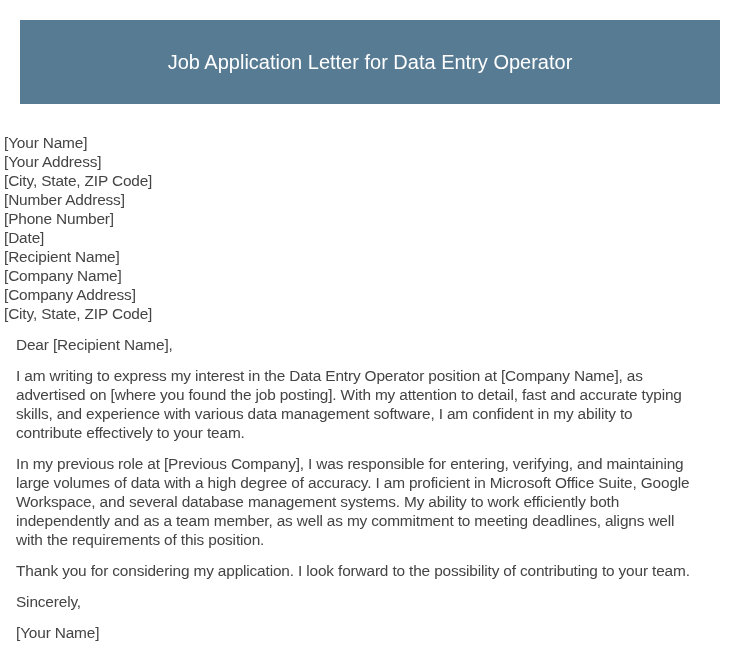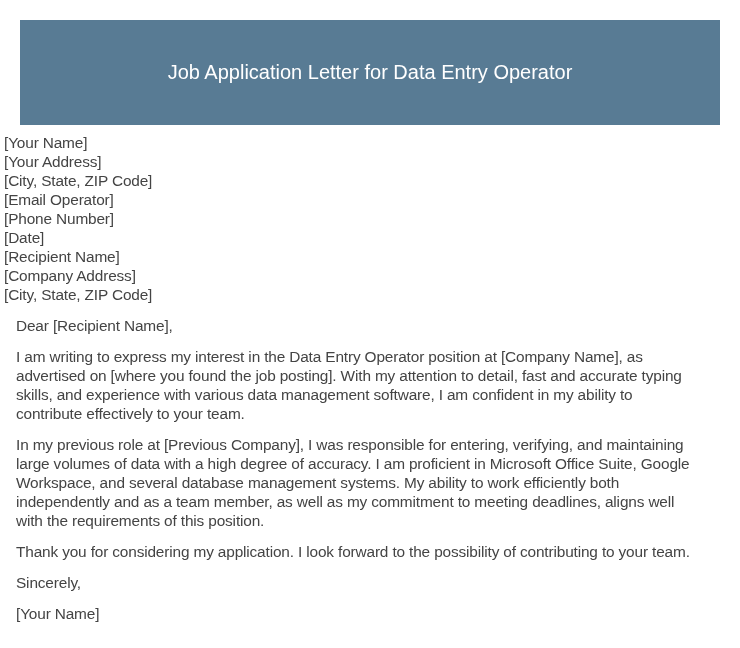--- a/index.html
+++ b/index.html
@@ -12,21 +12,21 @@
       height: 648px;
       position: relative;
       overflow: hidden;
       font-family: "Liberation Sans", sans-serif;
     }
     .header {
       position: absolute;
       left: 20px;
       top: 20px;
       width: 700px;
-      height: 105px;
+      height: 84px;
       background: #587b94;
       display: flex;
       align-items: center;
       justify-content: center;
     }
     .header-title {
       color: #ffffff;
       font-size: 20px;
       font-family: "Liberation Sans", sans-serif;
       letter-spacing: 0;
@@ -57,26 +57,27 @@
 
 <div class="header">
   <h1 class="header-title">Job Application Letter for Data Entry Operator</h1>
 </div>
 
 <div class="letter">
   <div>
     <span class="line">[Your Name]</span>
     <span class="line">[Your Address]</span>
     <span class="line">[City, State, ZIP Code]</span>
-    <span class="line">[Email Operator]</span>
+    <span class="line">[Number Address]</span>
     <span class="line">[Phone Number]</span>
     <span class="line">[Date]</span>
   </div>
   <div>
     <span class="line">[Recipient Name]</span>
+    <span class="line">[Company Name]</span>
     <span class="line">[Company Address]</span>
     <span class="line">[City, State, ZIP Code]</span>
   </div>
   <p>Dear [Recipient Name],</p>
   <p>I am writing to express my interest in the Data Entry Operator position at [Company Name], as advertised on [where you found the job posting]. With my attention to detail, fast and accurate typing skills, and experience with various data management software, I am confident in my ability to contribute effectively to your team.</p>
   <p>In my previous role at [Previous Company], I was responsible for entering, verifying, and maintaining large volumes of data with a high degree of accuracy. I am proficient in Microsoft Office Suite, Google Workspace, and several database management systems. My ability to work efficiently both independently and as a team member, as well as my commitment to meeting deadlines, aligns well with the requirements of this position.</p>
   <p>Thank you for considering my application. I look forward to the possibility of contributing to your team.</p>
   <p>Sincerely,</p>
   <p>[Your Name]</p>
 </div>

